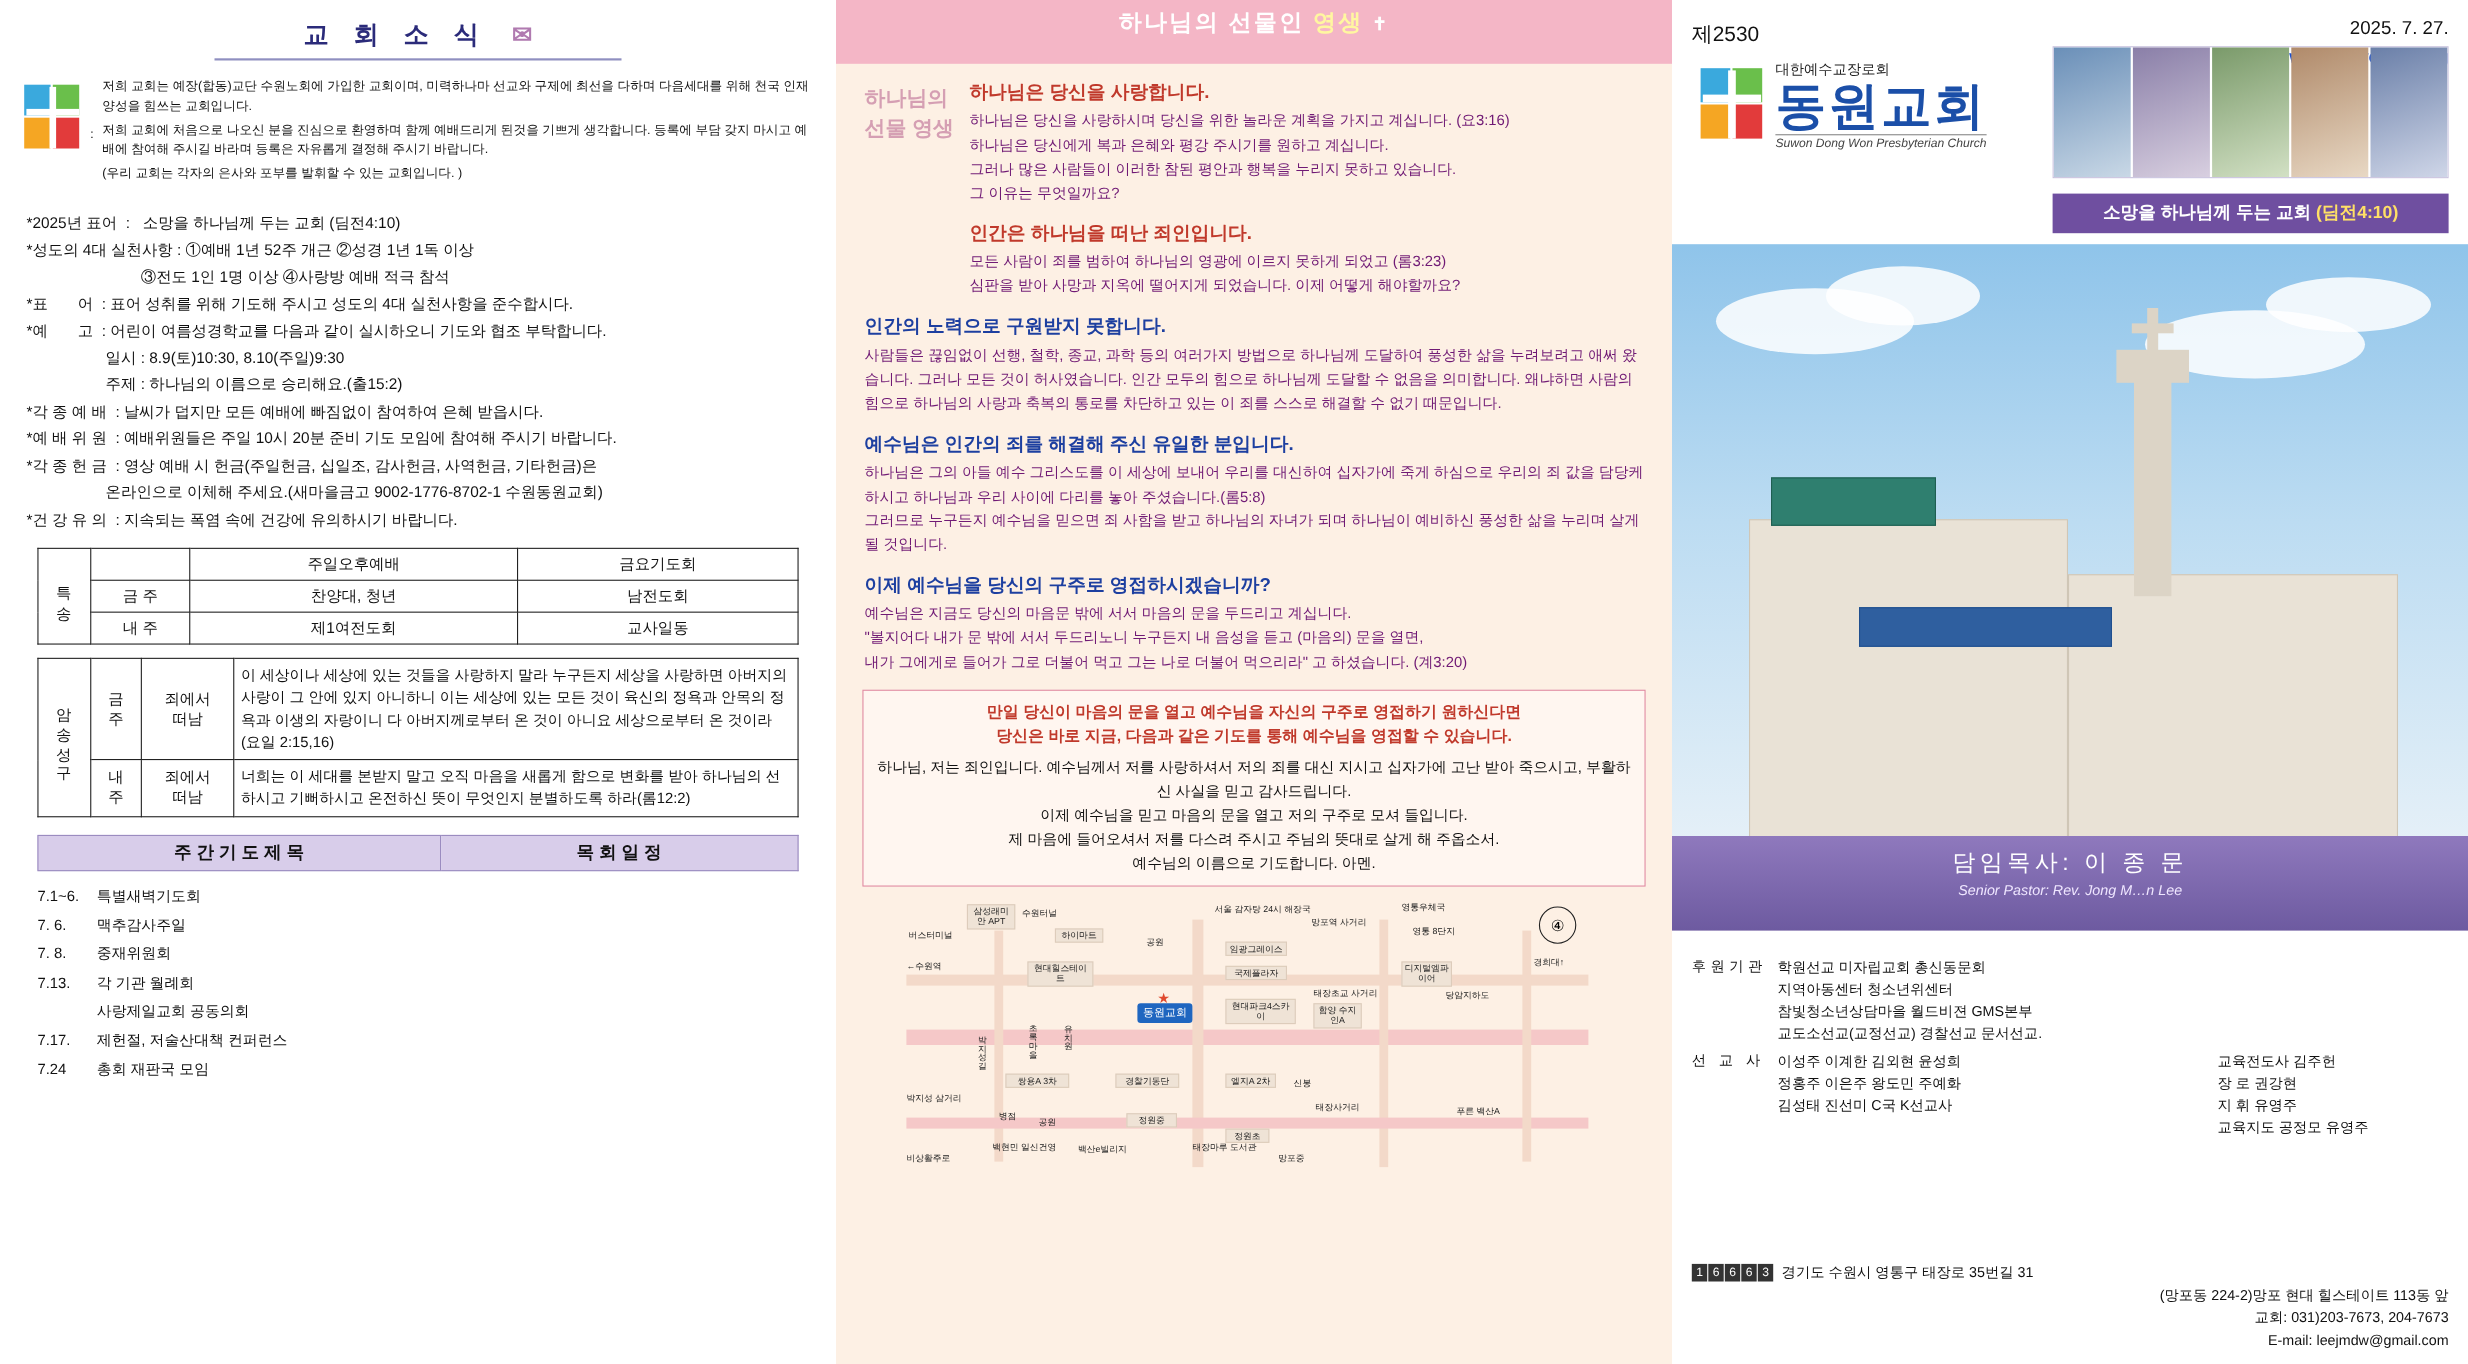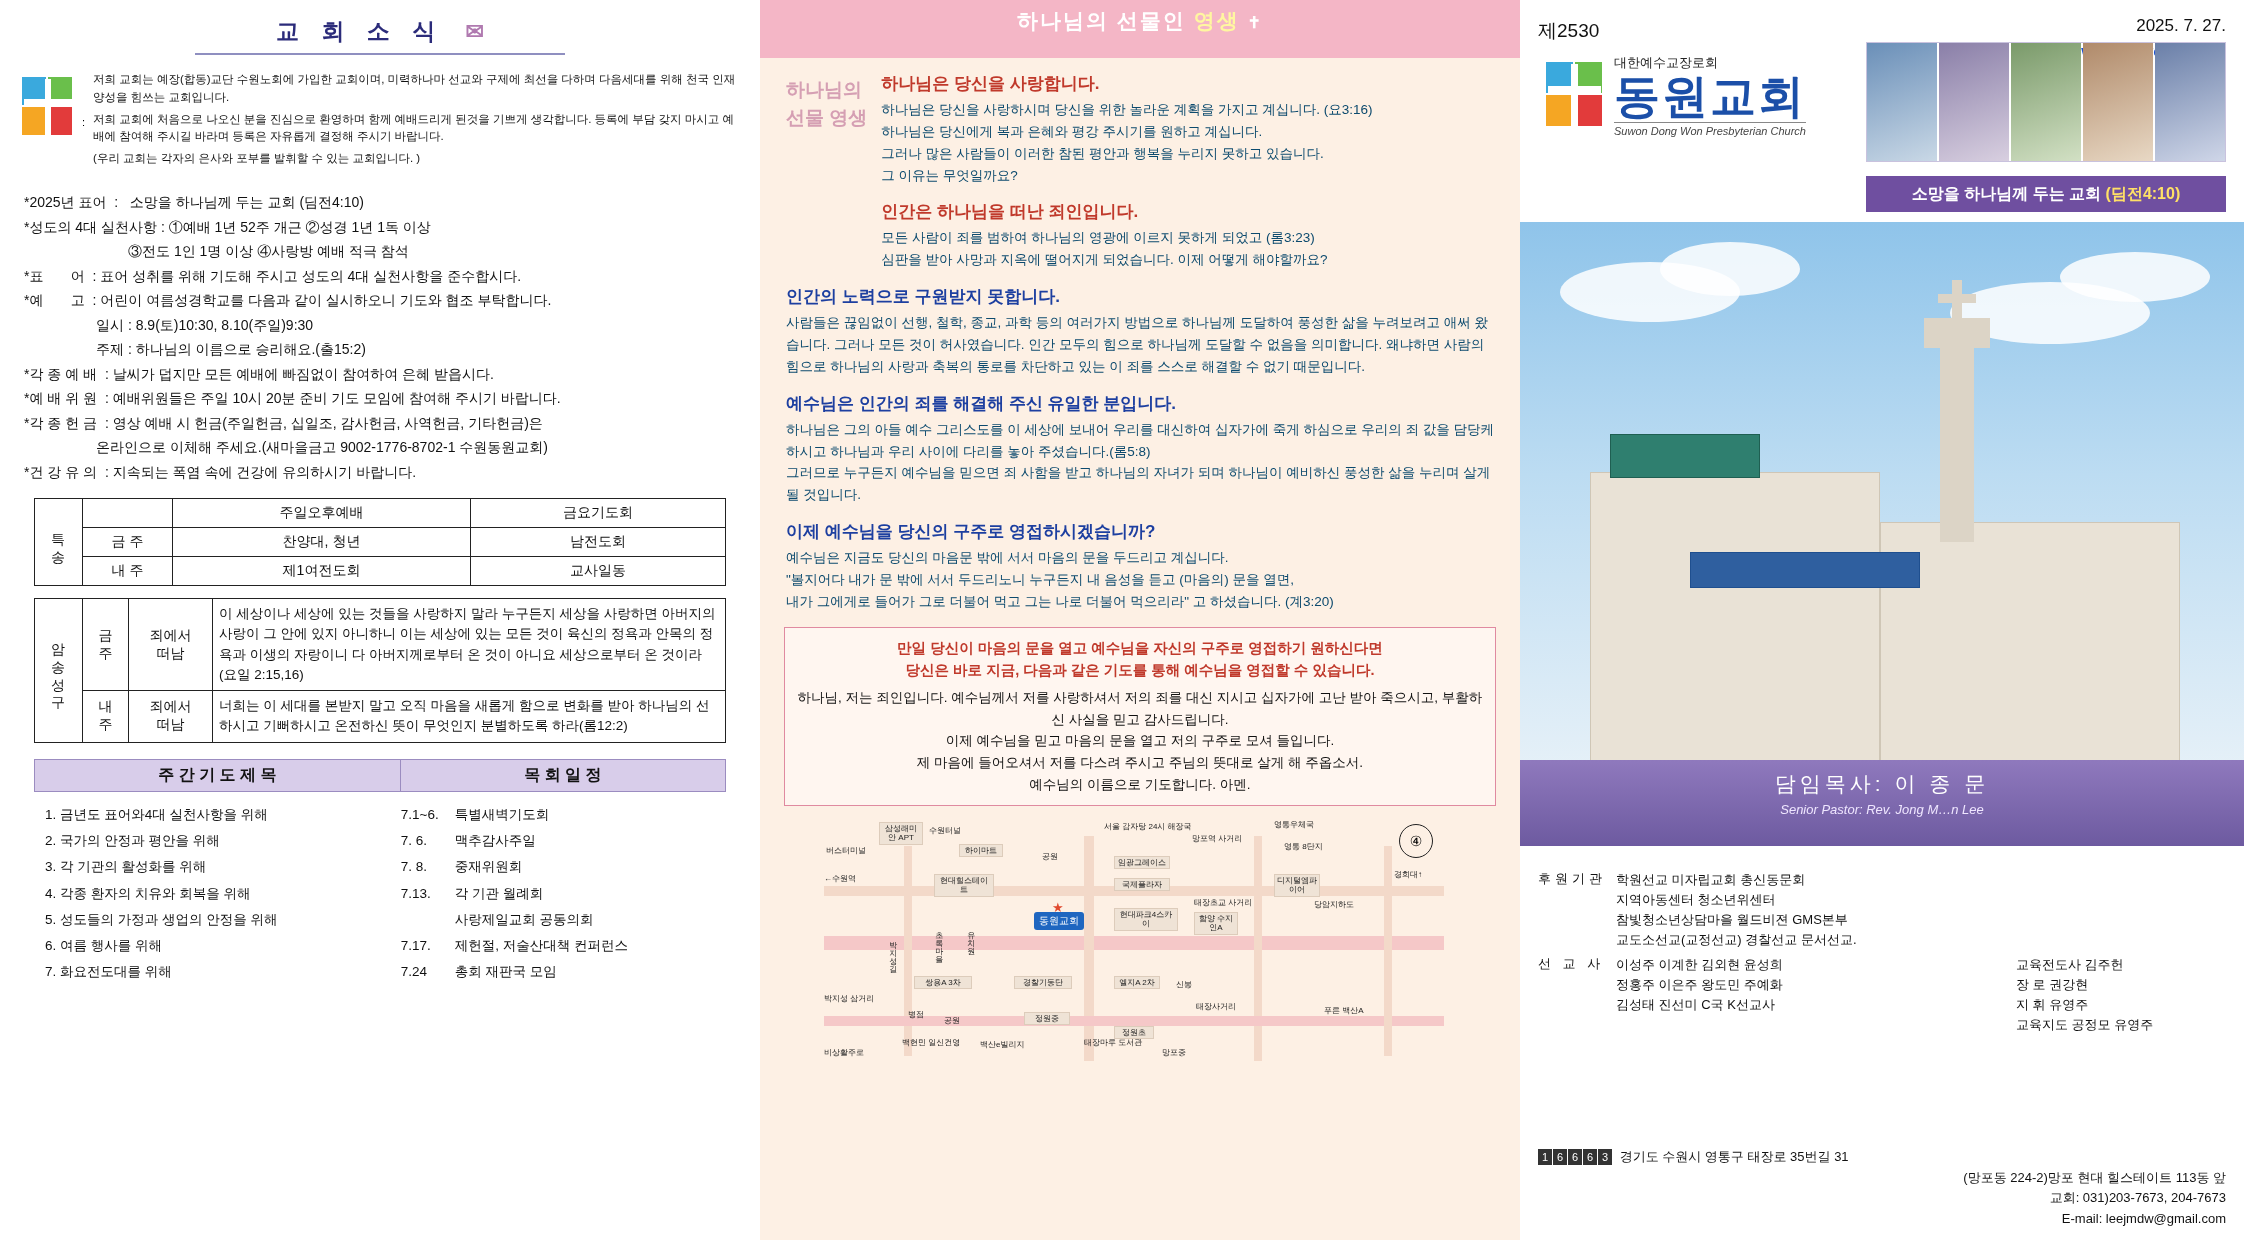--- a/index.html
+++ b/index.html
@@ -67,21 +67,21 @@
   .p2-head { background:#f4b6c6; height:58px; position:relative; }
   .p2-head .t { text-align:center; color:#fff; font-size:21px; font-weight:bold; line-height:42px; letter-spacing:2px;}
   .p2-head .t .hl { color:#fff7a0; }
   .p2-head .cross { color:#fff; font-size:16px; }
   .p2-body { padding:14px 26px 0 26px; }
   .p2-topline { display:flex; gap:14px; }
   .p2-vert { color:#d59fb3; font-size:19px; line-height:1.45; font-weight:bold; white-space:pre-line; padding-top:4px; }
   .gsec { margin-bottom:14px; }
   .gsec h3 { margin:0 0 4px 0; font-size:17px; color:#1d3fa0; }
   .gsec h3.red { color:#c0392b; }
-  .gsec p { margin:0; font-size:13.5px; line-height:1.62; color:#0c4a6e; }
+  .gsec p { margin:0; font-size:13.5px; line-height:1.62; color:#701a75; }
   .pinkbox {
     border:1px solid #e08aa0; background:#fff6f0; padding:10px 12px; margin:4px 24px 0 24px;
   }
   .pinkbox .ttl { color:#c0392b; font-weight:bold; font-size:14.5px; text-align:center; line-height:1.5; }
   .pinkbox .bd { font-size:13.5px; line-height:1.6; color:#111; text-align:center; margin-top:6px; }
 
   
   .mapwrap { position:relative; margin:10px 24px 0 24px; height:250px; background:#fdf0e4; }
   .mapwrap .road { position:absolute; background:#f3d9c9; }
   .mapwrap .road.pink { background:#f5c8c8; }
@@ -228,31 +228,20 @@
         <td class="left">너희는 이 세대를 본받지 말고 오직 마음을 새롭게 함으로 변화를 받아 하나님의 선하시고 기뻐하시고 온전하신 뜻이 무엇인지 분별하도록 하라(롬12:2)</td>
       </tr>
     </tbody>
       </table>
 
     <div class="prayer-head">
       <div>주 간  기 도 제 목</div>
       <div>목 회 일 정</div>
     </div>
     <div class="prayer-cols">
-      <div class="c1">
-        <ol>
-          <li>금년도 표어와4대 실천사항을 위해</li>
-          <li>국가의 안정과 평안을 위해</li>
-          <li>각 기관의 활성화를 위해</li>
-          <li>각종 환자의 치유와 회복을 위해</li>
-          <li>성도들의 가정과 생업의 안정을 위해</li>
-          <li>여름 행사를 위해</li>
-          <li>화요전도대를 위해</li>
-        </ol>
-      </div>
       <div class="c2">
         <div class="row">
             <span class="d">7.1~6.</span>
             <span>특별새벽기도회</span>
           </div>
         <div class="row">
             <span class="d">7. 6.</span>
             <span>맥추감사주일</span>
           </div>
         <div class="row">

